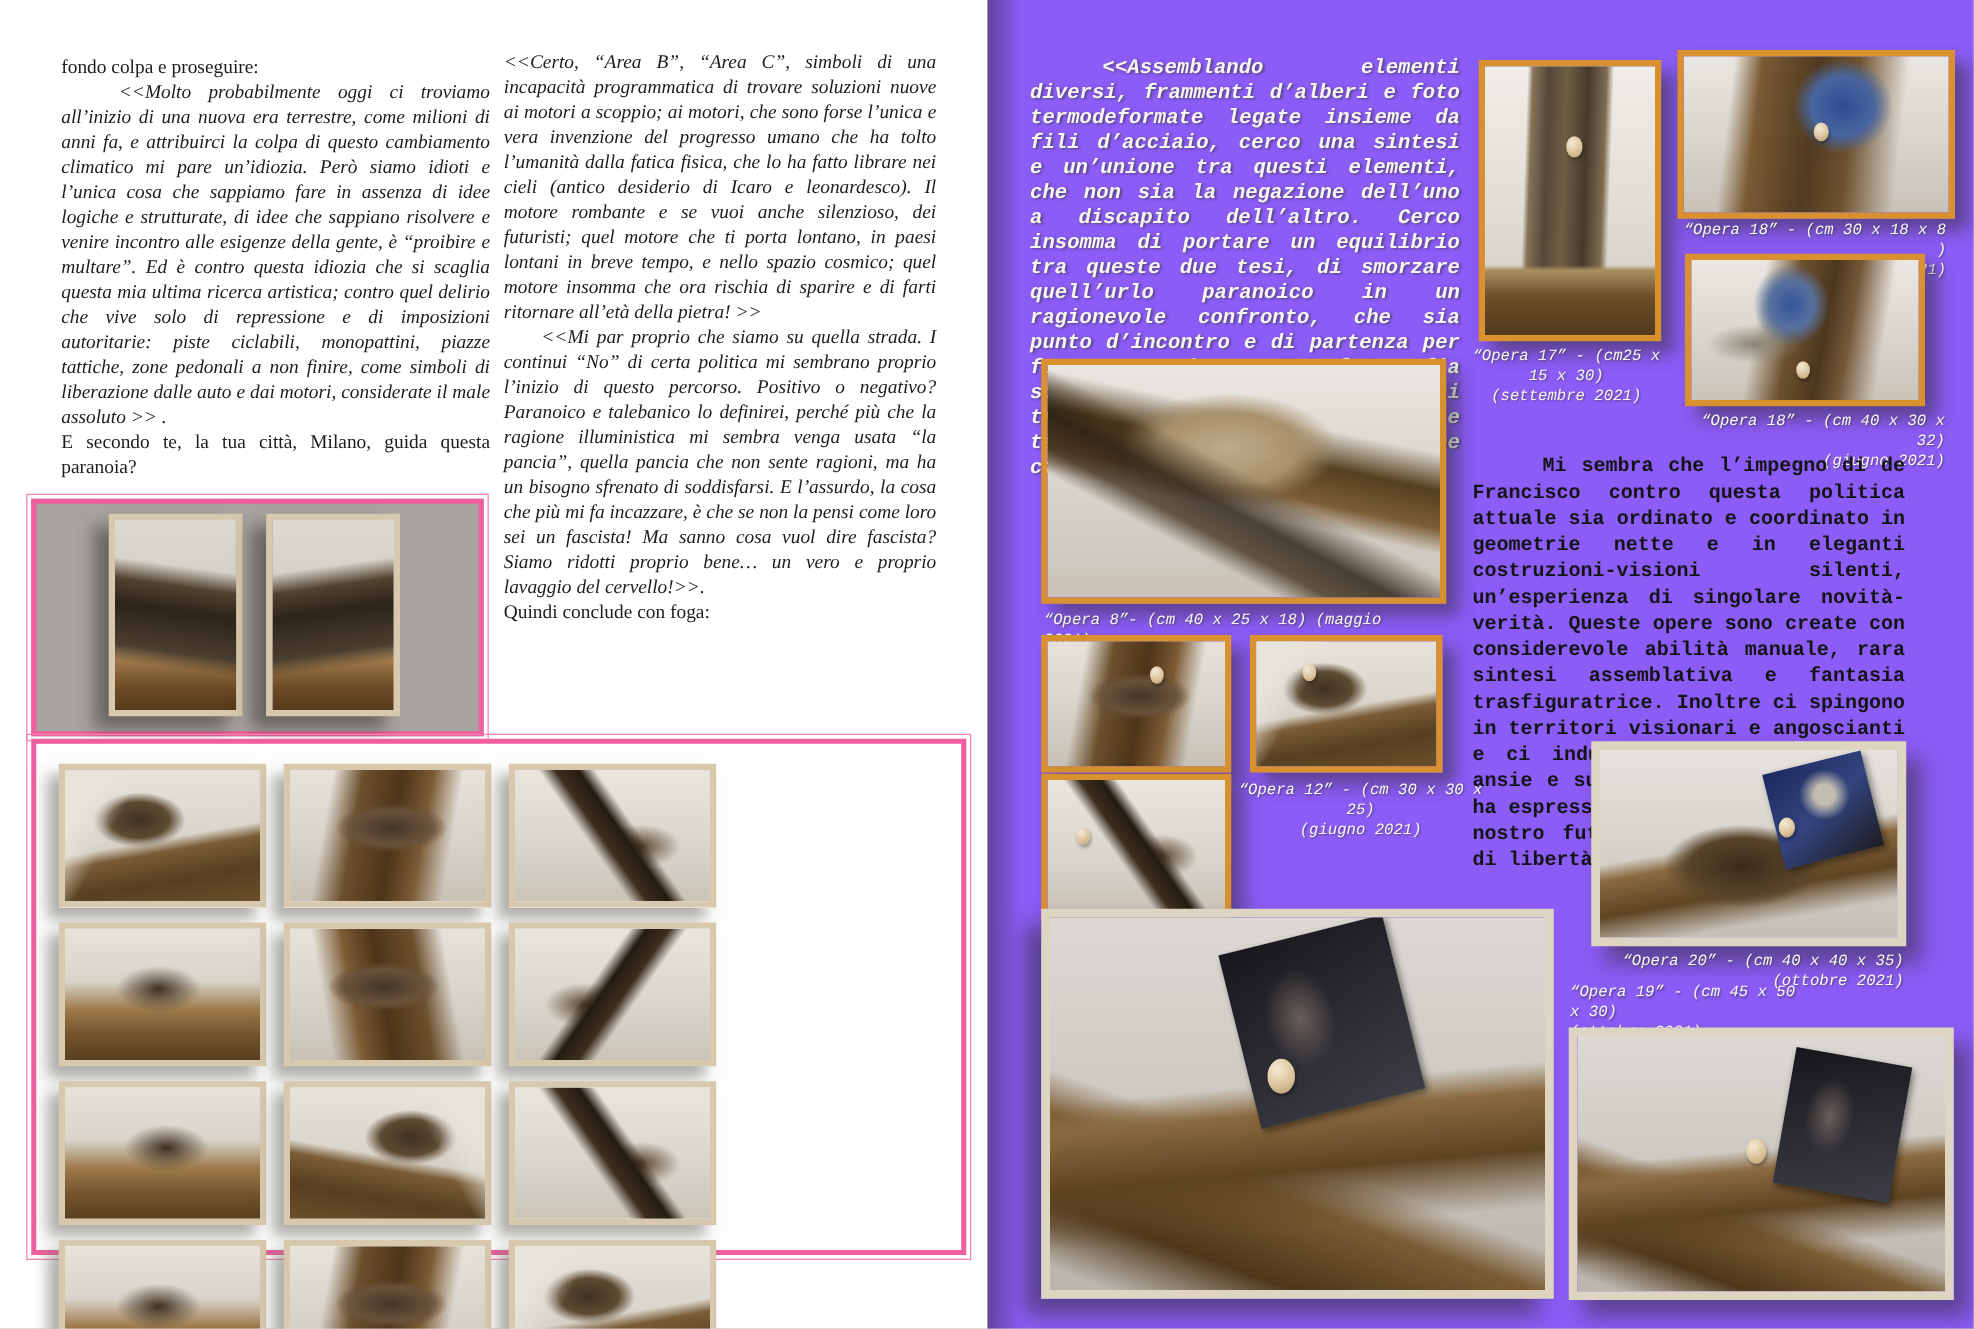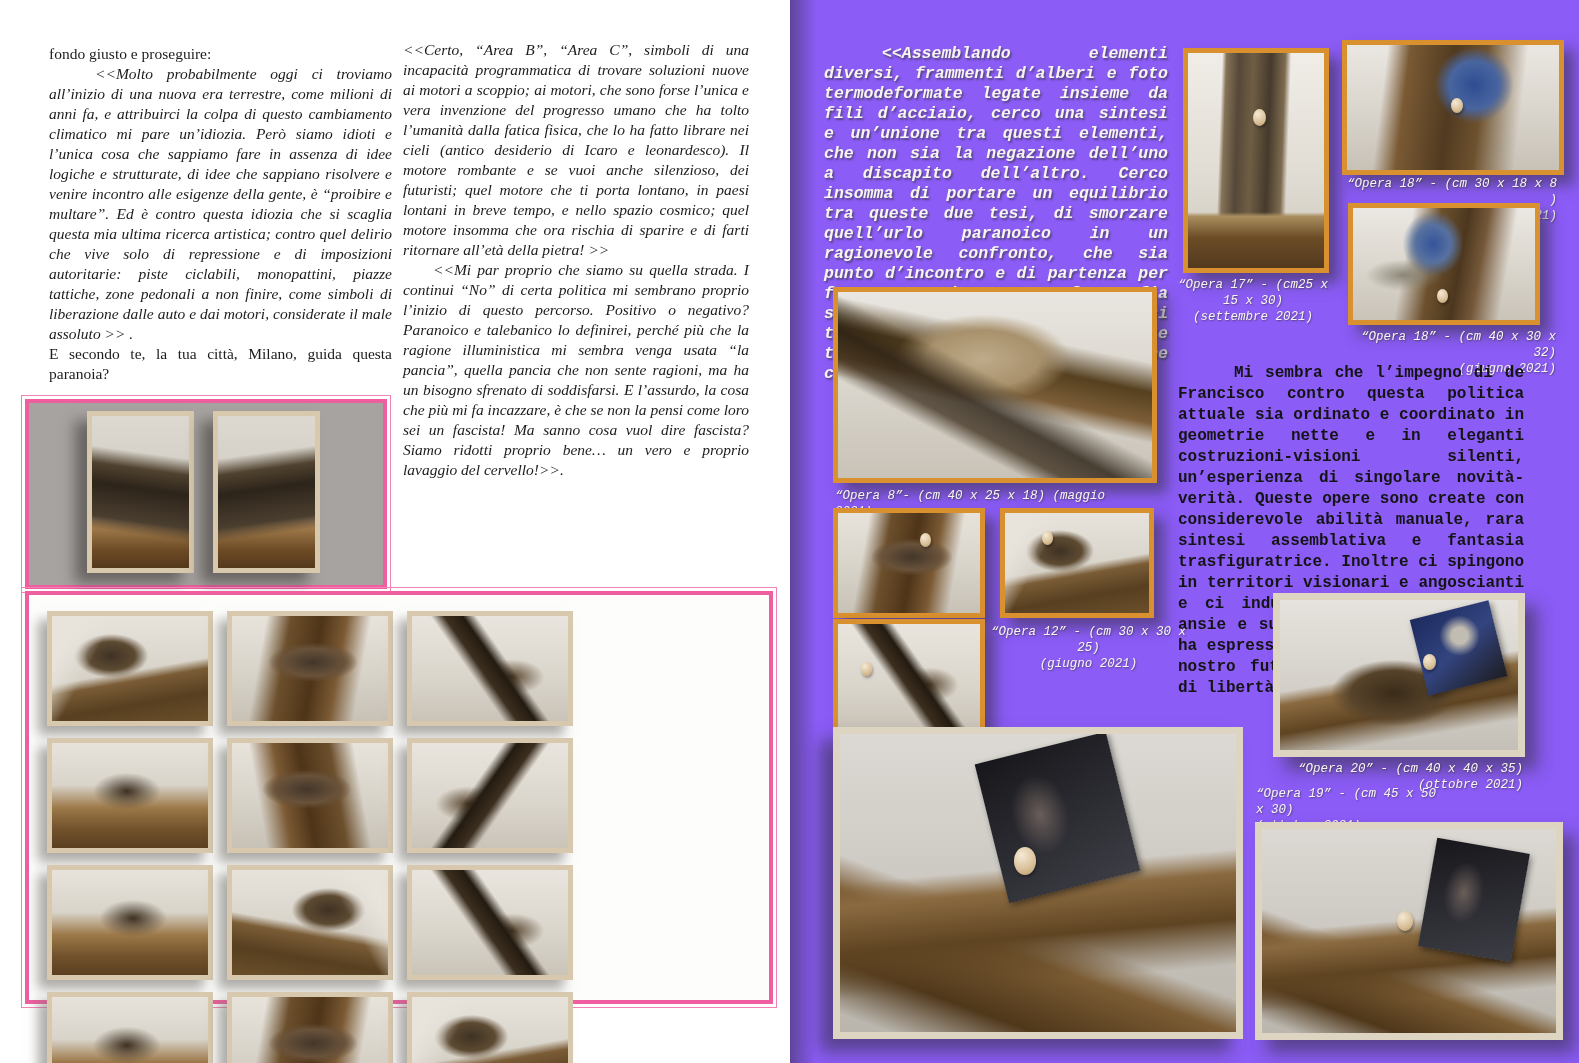--- a/index.html
+++ b/index.html
@@ -106,28 +106,29 @@
        linear-gradient(150deg,#1c2a5e,#33447f 50%,#1d1d22);}
 </style>
 </head>
 <body>
 
 <div id="canvas">
 
   <div id="left-page" class="page">
 
     <div class="col" style="left:49px;top:44px;width:343px;">
-      <p>fondo giusto e proseguire:</p>
+      <p>fondo colpa e proseguire:</p>
       <p class="q indent">&lt;&lt;Molto probabilmente oggi ci troviamo all’inizio di una nuova era terrestre, come milioni di anni fa, e attribuirci la colpa di questo cambiamento climatico mi pare un’idiozia. Però siamo idioti e l’unica cosa che sappiamo fare in assenza di idee logiche e strutturate, di idee che sappiano risolvere e venire incontro alle esigenze della gente, è “proibire e multare”. Ed è contro questa idiozia che si scaglia questa mia ultima ricerca artistica; contro quel delirio che vive solo di repressione e di imposizioni autoritarie: piste ciclabili, monopattini, piazze tattiche, zone pedonali a non finire, come simboli di liberazione dalle auto e dai motori, considerate  il male assoluto &gt;&gt; .</p>
       <p>E secondo te, la tua città, Milano, guida questa paranoia?</p>
     </div>
 
     <div class="col" style="left:403px;top:40px;width:346px;">
       <p class="q">&lt;&lt;Certo, “Area B”, “Area C”, simboli di una incapacità programmatica di trovare soluzioni nuove ai motori a scoppio; ai motori, che sono forse l’unica e vera invenzione del progresso umano che ha tolto l’umanità dalla fatica fisica, che lo ha fatto librare nei cieli (antico desiderio di Icaro e leonardesco). Il motore rombante e se vuoi anche silenzioso, dei futuristi; quel motore che ti porta lontano, in paesi lontani in breve tempo, e nello spazio cosmico; quel motore insomma che ora rischia di sparire e di farti ritornare all’età  della pietra! &gt;&gt;</p>
       <p class="q indent-sm">&lt;&lt;Mi par proprio che siamo su quella strada. I continui “No” di certa politica mi sembrano proprio l’inizio di questo percorso. Positivo o negativo? Paranoico e talebanico lo definirei, perché più che la ragione illuministica mi sembra venga usata “la pancia”, quella pancia che non sente ragioni, ma ha un bisogno sfrenato di soddisfarsi. E l’assurdo, la cosa che più mi fa incazzare, è che se non la pensi come loro sei un fascista! Ma sanno cosa vuol dire fascista?  Siamo ridotti proprio bene… un vero e proprio lavaggio del cervello!&gt;&gt;.</p>
+      <p>Quindi conclude con foga:</p>
     </div>
 
     <div id="pink-box-1" class="pink-box">
       <div class="photo ph-tan" style="left:58px;top:8px;width:97px;height:152px;">
         <div class="art art-dark"></div>
       </div>
       <div class="photo ph-tan" style="left:184px;top:8px;width:97px;height:152px;">
         <div class="art art-dark" style="transform:scaleX(-1);"></div>
       </div>
     </div>

